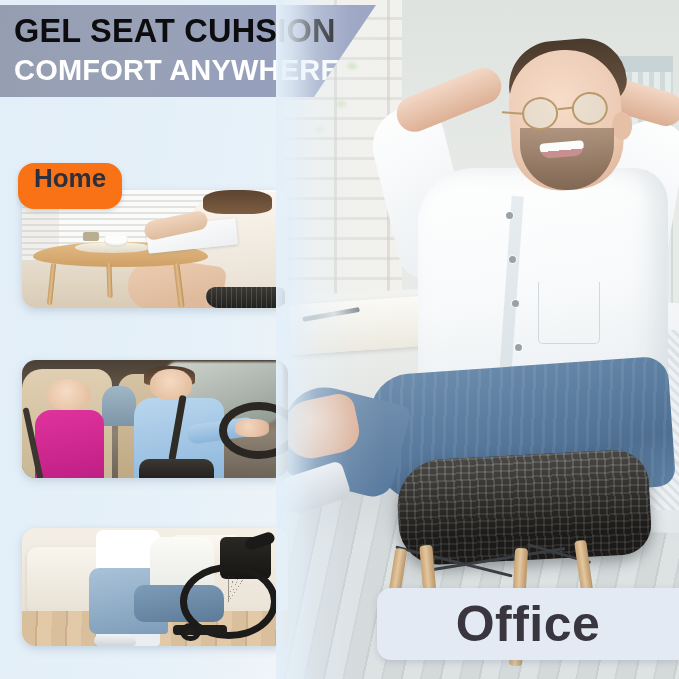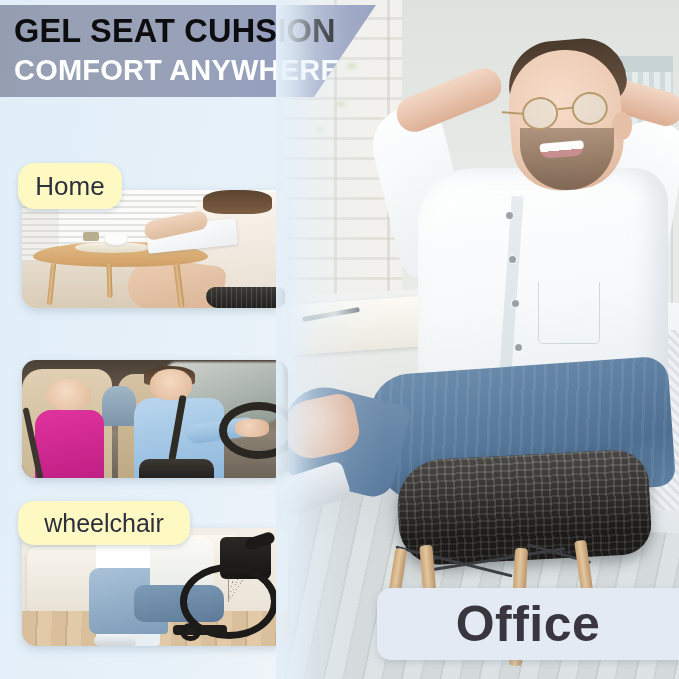--- a/index.html
+++ b/index.html
@@ -636,27 +636,26 @@
     background:#1f1e1b; border-radius: 4px;
   }
   .w-smallwheel {
     position:absolute; left: 12%; bottom: 0; width: 18%; height: 18%;
     border: 5px solid #1d1b19; border-radius: 50%;
   }
 
   
   .pill {
     position: absolute;
-    background: #fef9c3;
+    background: #f97316;
     border-radius: 16px;
     display: flex;
-    align-items: center;
     justify-content: center;
     color: #2c2f3e;
-    font-weight: 400;
+    font-weight: 700;
     box-shadow: 0 2px 5px rgba(130,148,170,.35);
     z-index: 22;
     white-space: nowrap;
   }
   .pill.home {
     left: 18px; top: 163px;
     width: 104px; height: 46px;
     font-size: 26px;
   }
   .pill.traffic {
@@ -823,21 +822,18 @@
         <div class="w-backrest"></div>
         <div class="w-handle"></div>
         <div class="w-bigwheel">
           <div class="w-spokes"></div>
         </div>
         <div class="w-footplate"></div>
         <div class="w-smallwheel"></div>
       </div>
     </div>
   </div>
-  <div class="pill wheelchair">
-    <span>wheelchair</span>
-  </div>
 
   <div class="office-label">
     <span>Office</span>
   </div>
 
 </div>
 
 </body></html>

